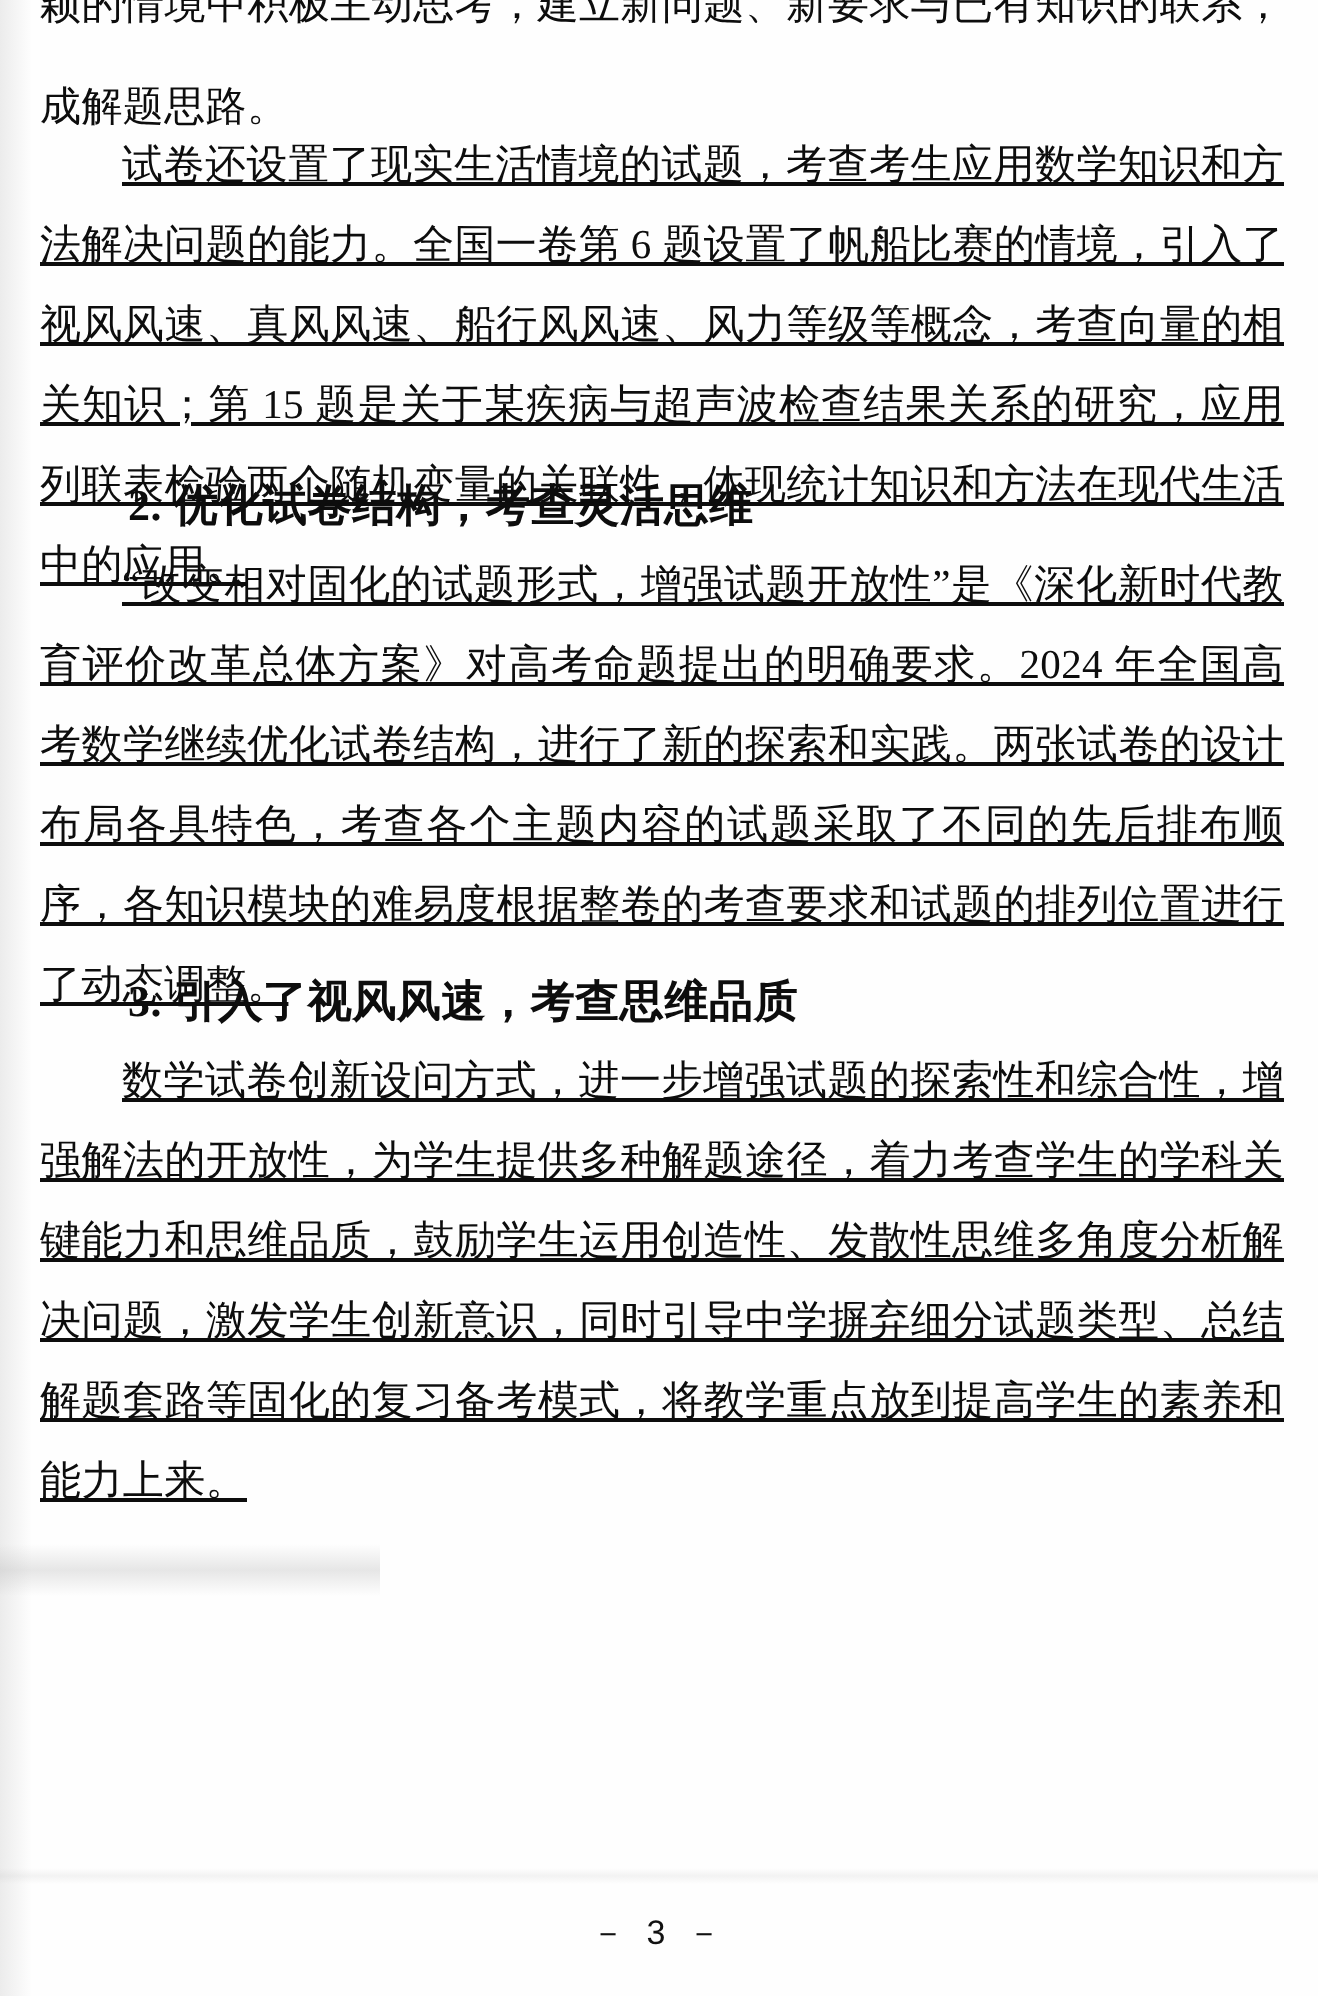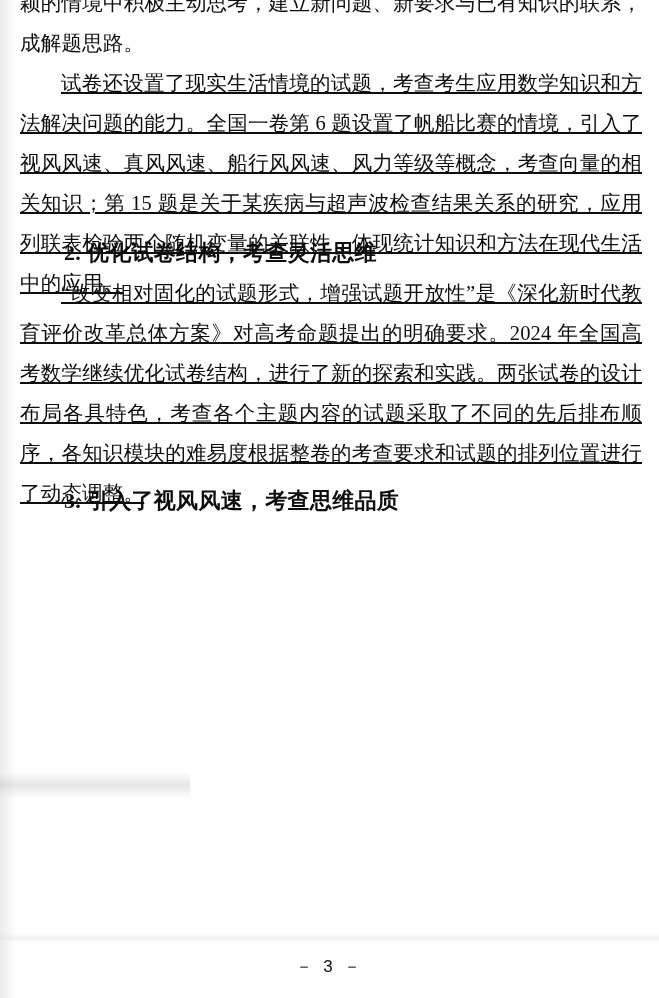--- a/index.html
+++ b/index.html
@@ -112,31 +112,32 @@
 <body>
 
 <div id="page">
 
   <div class="scan-shade-left"></div>
   <div class="scan-band"></div>
   <div class="scan-band-2"></div>
 
   <div class="body-text clipped-top">颖的情境中积极主动思考，建立新问题、新要求与已有知识的联系，形</div>
 
-  <div class="para" style="top:23px;font-family:Liberation Serif, serif;">成解题思路。</div>
+  <div class="para" style="top:34px;font-family:Liberation Serif, serif;">成解题思路。</div>
 
   <div class="para indent" style="top:63px;">试卷还设置了现实生活情境的试题，考查考生应用数学知识和方法解决问题的能力。全国一卷第 6 题设置了帆船比赛的情境，引入了视风风速、真风风速、船行风风速、风力等级等概念，考查向量的相关知识；第 15 题是关于某疾病与超声波检查结果关系的研究，应用列联表检验两个随机变量的关联性，体现统计知识和方法在现代生活中的应用。</div>
 
   <div class="heading" style="top:233px;">
     <span class="num">2.</span><span>&nbsp;</span><span>优化试卷结构，考查灵活思维</span>
   </div>
 
   <div class="para indent" style="top:273px;">“改变相对固化的试题形式，增强试题开放性”是《深化新时代教育评价改革总体方案》对高考命题提出的明确要求。2024 年全国高考数学继续优化试卷结构，进行了新的探索和实践。两张试卷的设计布局各具特色，考查各个主题内容的试题采取了不同的先后排布顺序，各知识模块的难易度根据整卷的考查要求和试题的排列位置进行了动态调整。</div>
 
   <div class="heading" style="top:481px;">
     <span class="num">3.</span><span>&nbsp;</span><span>引入了视风风速，考查思维品质</span>
   </div>
 
+  <div class="para indent" style="top:521px;">数学试卷创新设问方式，进一步增强试题的探索性和综合性，增强解法的开放性，为学生提供多种解题途径，着力考查学生的学科关键能力和思维品质，鼓励学生运用创造性、发散性思维多角度分析解决问题，激发学生创新意识，同时引导中学摒弃细分试题类型、总结解题套路等固化的复习备考模式，将教学重点放到提高学生的素养和能力上来。</div>
 
 
   <div class="page-number">－ 3 －</div>
 
 </div>
 
 </body></html>

